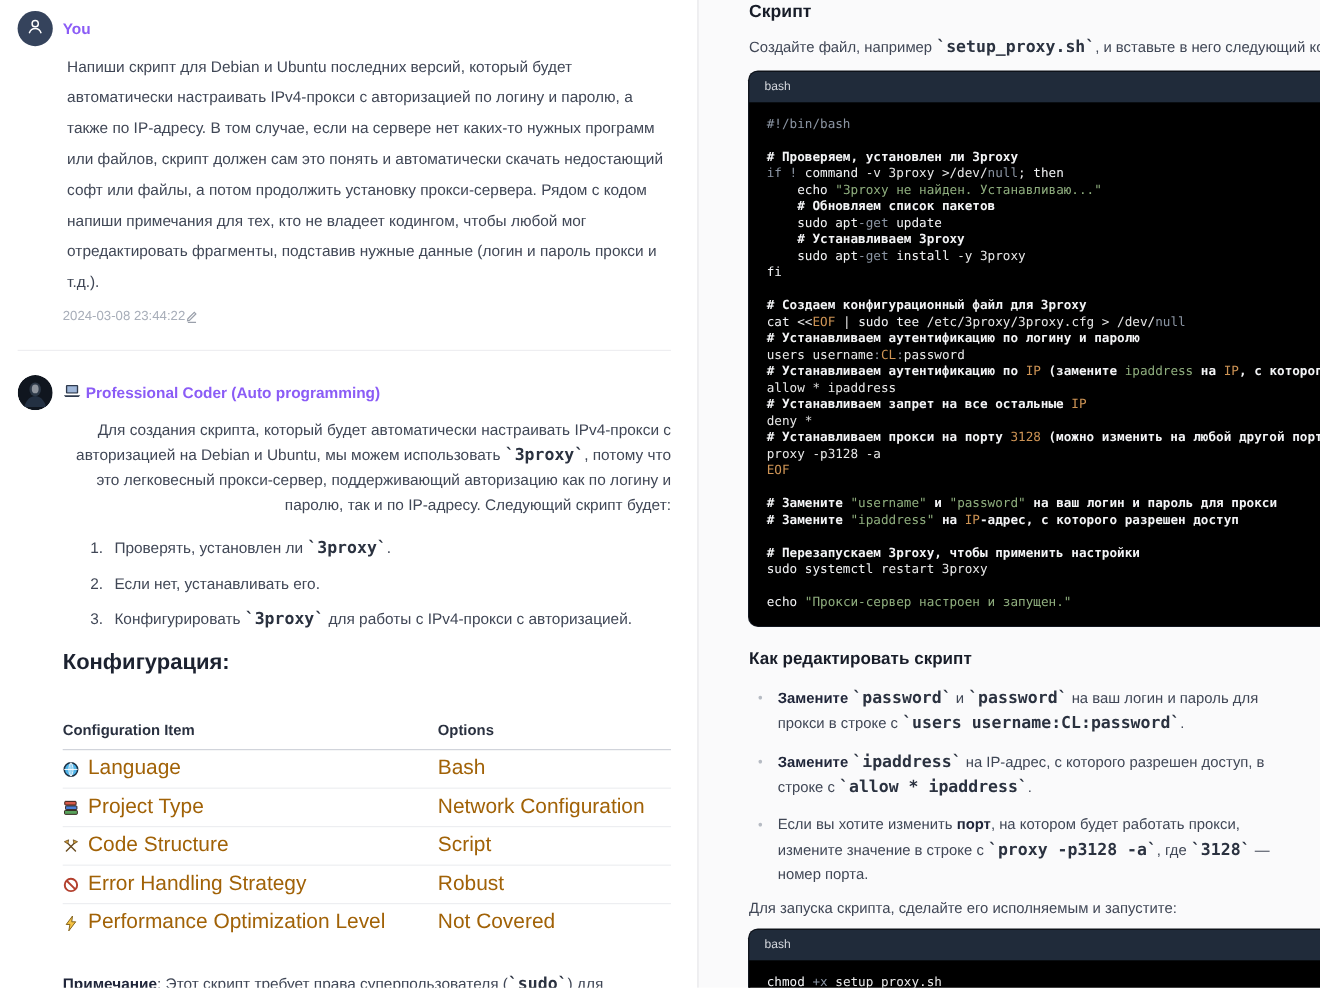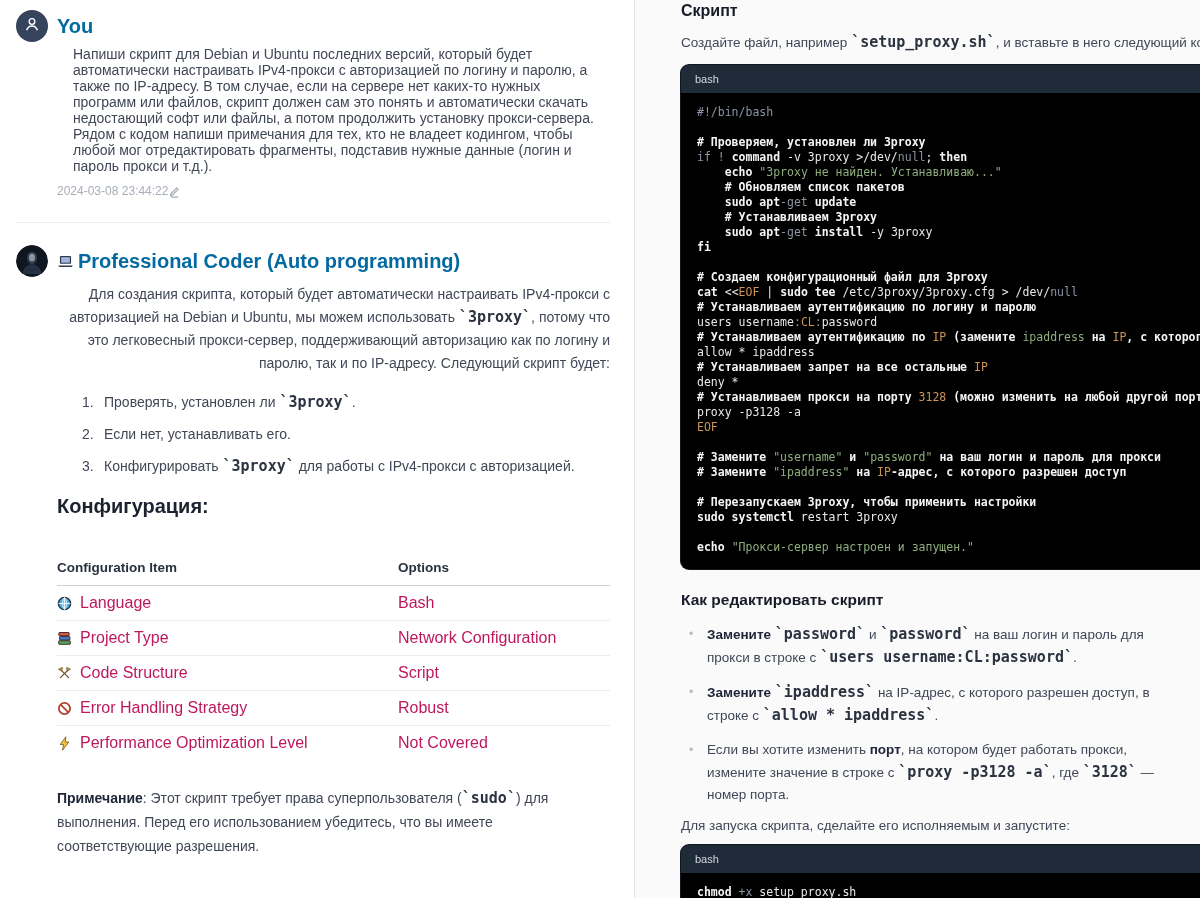--- a/index.html
+++ b/index.html
@@ -5,52 +5,52 @@
   html,body{margin:0;padding:0;background:#fff;}
   body{width:1200px;height:898px;overflow:hidden;font-family:"Liberation Sans",sans-serif;-webkit-font-smoothing:antialiased;}
   .app{display:flex;width:1200px;height:898px;}
 
   
   .left{width:648px;box-sizing:border-box;padding:10px 24px 0 16px;background:#fff;}
   .mrow{display:flex;align-items:flex-start;}
   .avatar{width:32px;height:32px;border-radius:50%;flex:none;display:flex;align-items:center;justify-content:center;overflow:hidden;}
   .user-av{background:#35435c;}
   .mcontent{margin-left:9px;flex:1;min-width:0;}
-  .mname{font-size:20px;font-weight:bold;color:#0369a1;line-height:32px;display:flex;align-items:center;gap:4px;}
-  .utext{margin:4px 16px 0;font-size:14px;line-height:16px;color:#404756;max-width:578px;}
+  .mname{font-size:14px;font-weight:bold;color:#8b5cf6;line-height:32px;display:flex;align-items:center;gap:4px;}
+  .utext{margin:4px 4px 0;font-size:14px;line-height:28px;color:#404756;max-width:578px;}
   .tstamp{margin-top:10px;display:flex;align-items:center;font-size:12px;color:#a8aeb9;}
   .pencil{border-bottom:0;display:inline-flex;}
   .sep{height:1px;background:#ededf0;margin:24px 0 0 0;}
   .assistant{padding-top:22px;}
   .atext{margin:6px 0 0;font-size:14px;line-height:23px;color:#404756;max-width:578px;text-align:right;}
   ol.steps{list-style:none;margin:16px 0 0;padding:0 0 0 25px;}
   ol.steps li{font-size:14px;line-height:22px;color:#404756;margin-bottom:10px;display:flex;}
   ol.steps .num{width:22px;flex:none;color:#404756;}
   .cfg-label{margin-top:18px;font-size:20px;font-weight:bold;color:#1c2230;}
   .ctable{margin-top:36px;width:553px;}
   .thead{display:flex;border-bottom:1px solid #ccd0d8;padding:6px 0 10px;font-size:13.5px;font-weight:bold;color:#2a3140;}
   .thead .c1{width:341px;}
-  .trow{display:flex;align-items:center;height:34px;border-bottom:1px solid #ebedf0;font-size:16px;color:#be185d;}
+  .trow{display:flex;align-items:center;height:34px;border-bottom:1px solid #ebedf0;font-size:19px;color:#a16207;}
   .trow:last-child{border-bottom:0;text-align:center;}
   .trow .c1{width:341px;display:flex;align-items:center;gap:8px;}
   .note{margin:26px 0 0;font-size:14px;line-height:24px;color:#404756;max-width:560px;}
   strong{color:#20263a;}
   code.ic{font-family:"DejaVu Sans Mono",monospace;font-size:15px;font-weight:bold;color:#2b3240;}
 
   
   .right{flex:1;background:#fafafb;border-left:1px solid #e4e4e8;box-sizing:border-box;padding:2px 36px 0 46px;}
   .r-h{margin:0;font-size:16px;font-weight:bold;color:#171c28;}
   .r-p{margin:12px 0 0;font-size:13.5px;line-height:20px;color:#404756;}
   .codeblock{margin-top:12px;border-radius:8px;overflow:hidden;background:#000;box-shadow:0 0 0 1px #11161f;}
   .code-head{background:#202b3a;height:28px;display:flex;align-items:center;justify-content:space-between;padding:0 14px;}
   .code-head .lang{font-size:11px;color:#d4d7dd;}
   pre.code{margin:0;padding:12px 16px 14px;font-family:"DejaVu Sans Mono",monospace;font-size:11.5px;line-height:15px;color:#e8e8e8;}
   .cl{white-space:pre;}
   .tok-pl{color:#e8e8e8;}
-  .tok-kw{color:#f3f4f6;font-weight:bold;}
+  .tok-kw{color:#f3f4f6;font-weight:normal;}
   .tok-cmt{color:#f3f4f6;font-weight:bold;}
   .tok-meta{color:#8b95a3;}
   .tok-dim{color:#8b95a3;}
   .tok-str{color:#8fae7e;}
   .tok-num{color:#ce9455;}
   .edit-h{margin:22px 0 0;font-size:15.5px;font-weight:bold;color:#171c28;}
   ul.bullets{list-style:none;margin:14px 0 0;padding:0;}
   ul.bullets li{position:relative;padding-left:26px;margin-bottom:12px;font-size:13.5px;line-height:22px;color:#404756;max-width:480px;}
   ul.bullets li::before{content:"•";position:absolute;left:8px;top:0;color:#b6bbc3;font-size:12px;}
   .run-p{margin:10px 0 0;font-size:13.5px;color:#404756;}

